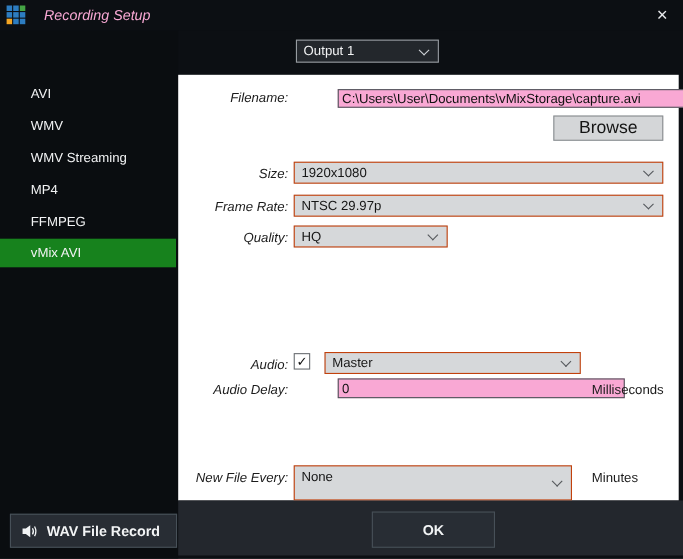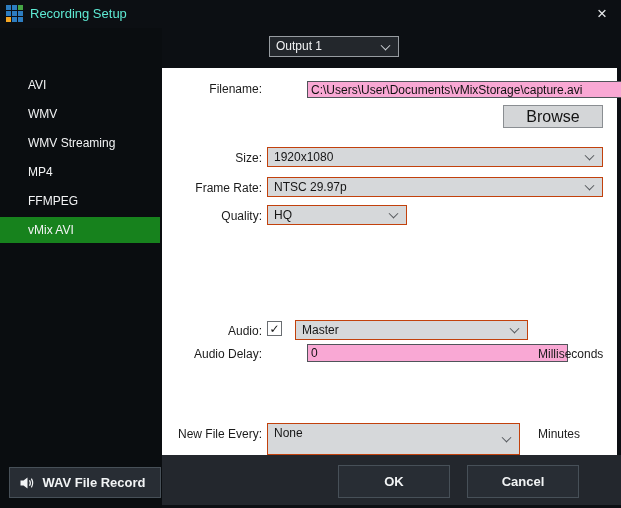--- a/index.html
+++ b/index.html
@@ -5,22 +5,22 @@
   * { margin:0; padding:0; box-sizing:border-box; }
   html,body { width:621px; height:508px; }
   body { font-family:"Liberation Sans","DejaVu Sans",sans-serif; background:#0c0f13; }
   #win { position:relative; width:621px; height:508px; background:#0c0f13; overflow:hidden; }
 
   
   #titlebar { position:absolute; left:0; top:0; width:621px; height:28px; background:#0c0f13; }
   #appicon { position:absolute; left:6px; top:5px; width:17px; height:17px;
              display:grid; grid-template-columns:repeat(3,5px); grid-template-rows:repeat(3,5px); gap:1px; }
   #appicon span { display:block; }
-  #title { position:absolute; left:30px; top:0; height:28px; line-height:28px;
-           color:#5eead4; font-size:13px; }
+  #title { position:absolute; left:40px; top:0; height:28px; line-height:28px;
+           color:#f9a8d4; font-size:13px;font-style:italic; }
   #closebtn { position:absolute; right:8px; top:3px; width:22px; height:22px; line-height:22px;
               text-align:center; color:#e8eaec; font-size:17px; cursor:default; }
 
   
   .numtab { position:absolute; top:31px; width:48px; height:27px; line-height:25px;
             text-align:center; font-size:13px; font-weight:bold; }
   #tab1 { left:7px;  background:var(--accent,#17821d); border:1px solid #2fc32f; color:#fff; }
   #tab2 { left:60px; background:#282d34; border:1px solid #3c434b; color:#d4d7da; }
 
   #outputsel { position:absolute; left:269px; top:36px; width:130px; height:21px;
@@ -32,21 +32,21 @@
   .chev.dark { border-color:#55585c; }
 
   
   #sidebar { position:absolute; left:0; top:28px; width:162px; height:480px; background:#0a0d10; }
   .sideitem { position:absolute; left:0; width:160px; height:26px; line-height:26px;
               padding-left:28px; color:#f2f3f4; font-size:12px; }
   .sideitem.selected { background:var(--accent,#17821d); }
 
   
   #panel { position:absolute; left:162px; top:68px; width:455px; height:387px; background:#ffffff; }
-  .flabel { position:absolute; left:0; width:100px; text-align:right; color:#1b1b1b; font-size:12px; }
+  .flabel { position:absolute; left:0; width:100px; text-align:right; color:#1b1b1b; font-size:12px;font-style:italic; }
   .tbox { position:absolute; background:#f9a8d4; border:1px solid #50545a; color:#111;
           font-size:12px; font-family:"Liberation Sans","DejaVu Sans",sans-serif; padding:0 3px;margin-left:40px; }
   .combo { position:absolute; background:#d6d8da; border:1px solid #c2410c; color:#161616;
            font-size:12px; padding-left:6px; }
   .lightbtn { position:absolute; background:#d4d6d8; border:1px solid #8a8e92; color:#141414;
               font-size:16px; text-align:center; }
   .suffix { position:absolute; color:#1b1b1b; font-size:12px; }
   #audiochk { position:absolute; left:105px; top:253px; width:15px; height:15px; background:#fff;
               border:1px solid #6a6e72; text-align:center; line-height:14px; font-size:12px; color:#111; }
 
@@ -148,15 +148,14 @@
   <div id="wavbtn" class="darkbtn">
     <svg class="spk" width="16" height="16" viewBox="0 0 16 16">
       <polygon points="1.5,5.5 4.5,5.5 8.5,2.5 8.5,13.5 4.5,10.5 1.5,10.5" fill="#f2f4f5"></polygon>
       <path d="M10.5 5.2 Q12.2 8 10.5 10.8" stroke="#f2f4f5" stroke-width="1.2" fill="none"></path>
       <path d="M12.4 3.6 Q14.9 8 12.4 12.4" stroke="#f2f4f5" stroke-width="1.2" fill="none"></path>
     </svg>
     <span class="lbl">WAV File Record</span>
   </div>
 
   <div id="okbtn" class="darkbtn">OK</div>
-  <div id="cancelbtn" class="darkbtn">Cancel</div>
 
 </div>
 
 </body></html>

